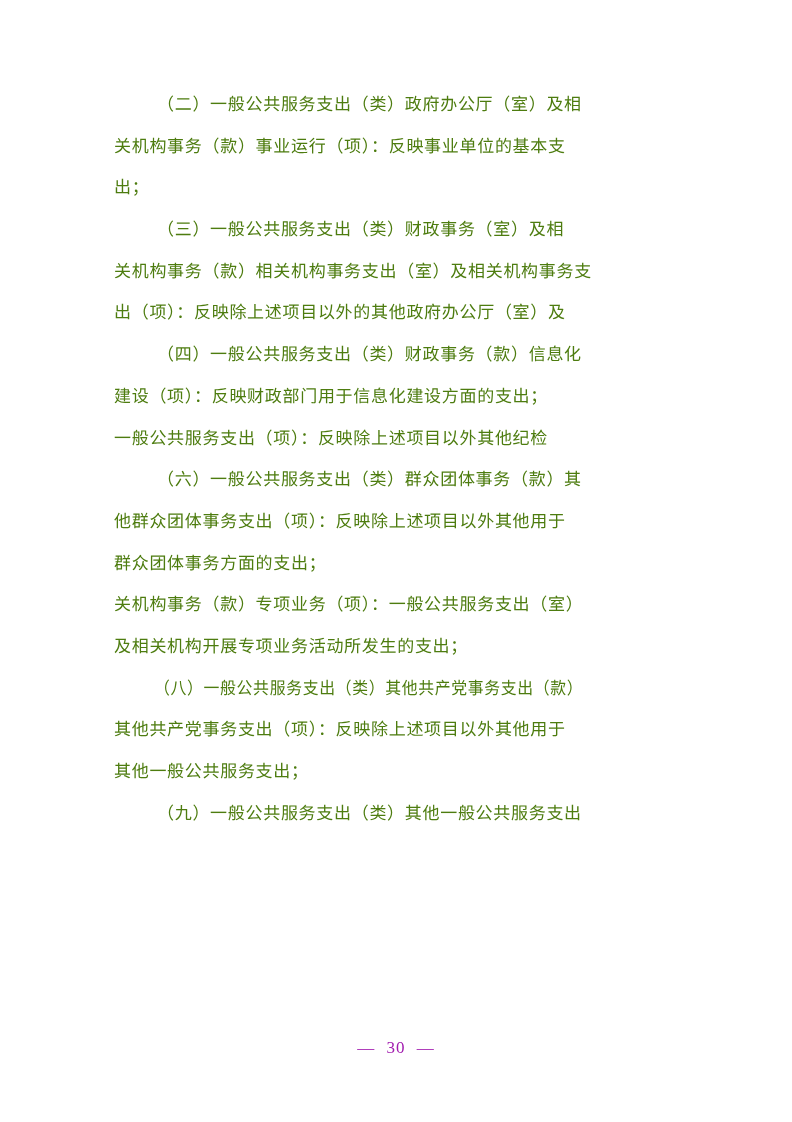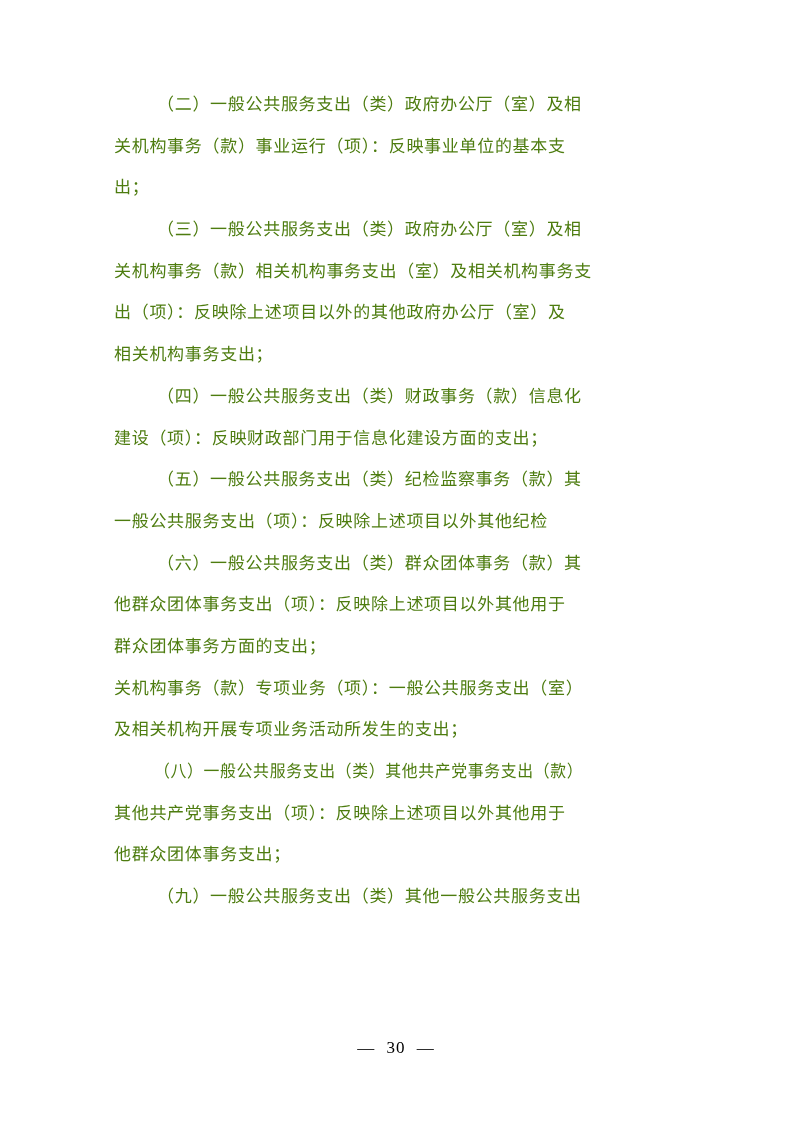--- a/index.html
+++ b/index.html
@@ -38,60 +38,58 @@
   }
   .footer {
     position: absolute;
     top: 1038px;
     left: 0;
     width: 100%;
     text-align: center;
     font-size: 17px;
     letter-spacing: 1px;
     word-spacing: 6px;
-    color: #000000;
+    color: #a21caf;
   }
 </style>
 </head>
 <body>
 
 <div class="page">
   <div class="body-text">
       <div class="para">
         <div class="line first">（二）一般公共服务支出（类）政府办公厅（室）及相</div>
         <div class="line">关机构事务（款）事业运行（项）：反映事业单位的基本支</div>
         <div class="line">出；</div>
       </div>
       <div class="para">
-        <div class="line first">（三）一般公共服务支出（类）政府办公厅（室）及相</div>
+        <div class="line first">（三）一般公共服务支出（类）财政事务（室）及相</div>
         <div class="line">关机构事务（款）相关机构事务支出（室）及相关机构事务支</div>
         <div class="line">出（项）：反映除上述项目以外的其他政府办公厅（室）及</div>
-        <div class="line">相关机构事务支出；</div>
       </div>
       <div class="para">
         <div class="line first">（四）一般公共服务支出（类）财政事务（款）信息化</div>
         <div class="line">建设（项）：反映财政部门用于信息化建设方面的支出；</div>
       </div>
       <div class="para">
-        <div class="line first">（五）一般公共服务支出（类）纪检监察事务（款）其</div>
         <div class="line">一般公共服务支出（项）：反映除上述项目以外其他纪检</div>
       </div>
       <div class="para">
         <div class="line first">（六）一般公共服务支出（类）群众团体事务（款）其</div>
         <div class="line">他群众团体事务支出（项）：反映除上述项目以外其他用于</div>
         <div class="line">群众团体事务方面的支出；</div>
       </div>
       <div class="para">
         <div class="line">关机构事务（款）专项业务（项）：一般公共服务支出（室）</div>
         <div class="line">及相关机构开展专项业务活动所发生的支出；</div>
       </div>
       <div class="para">
         <div class="line first" style="transform-origin: left center; transform: scaleX(0.932455);">（八）一般公共服务支出（类）其他共产党事务支出（款）</div>
         <div class="line">其他共产党事务支出（项）：反映除上述项目以外其他用于</div>
-        <div class="line">他群众团体事务支出；</div>
+        <div class="line">其他一般公共服务支出；</div>
       </div>
       <div class="para">
         <div class="line first">（九）一般公共服务支出（类）其他一般公共服务支出</div>
       </div>
     </div>
   <div class="footer">
     <span>— 30 —</span>
   </div>
 </div>
 

